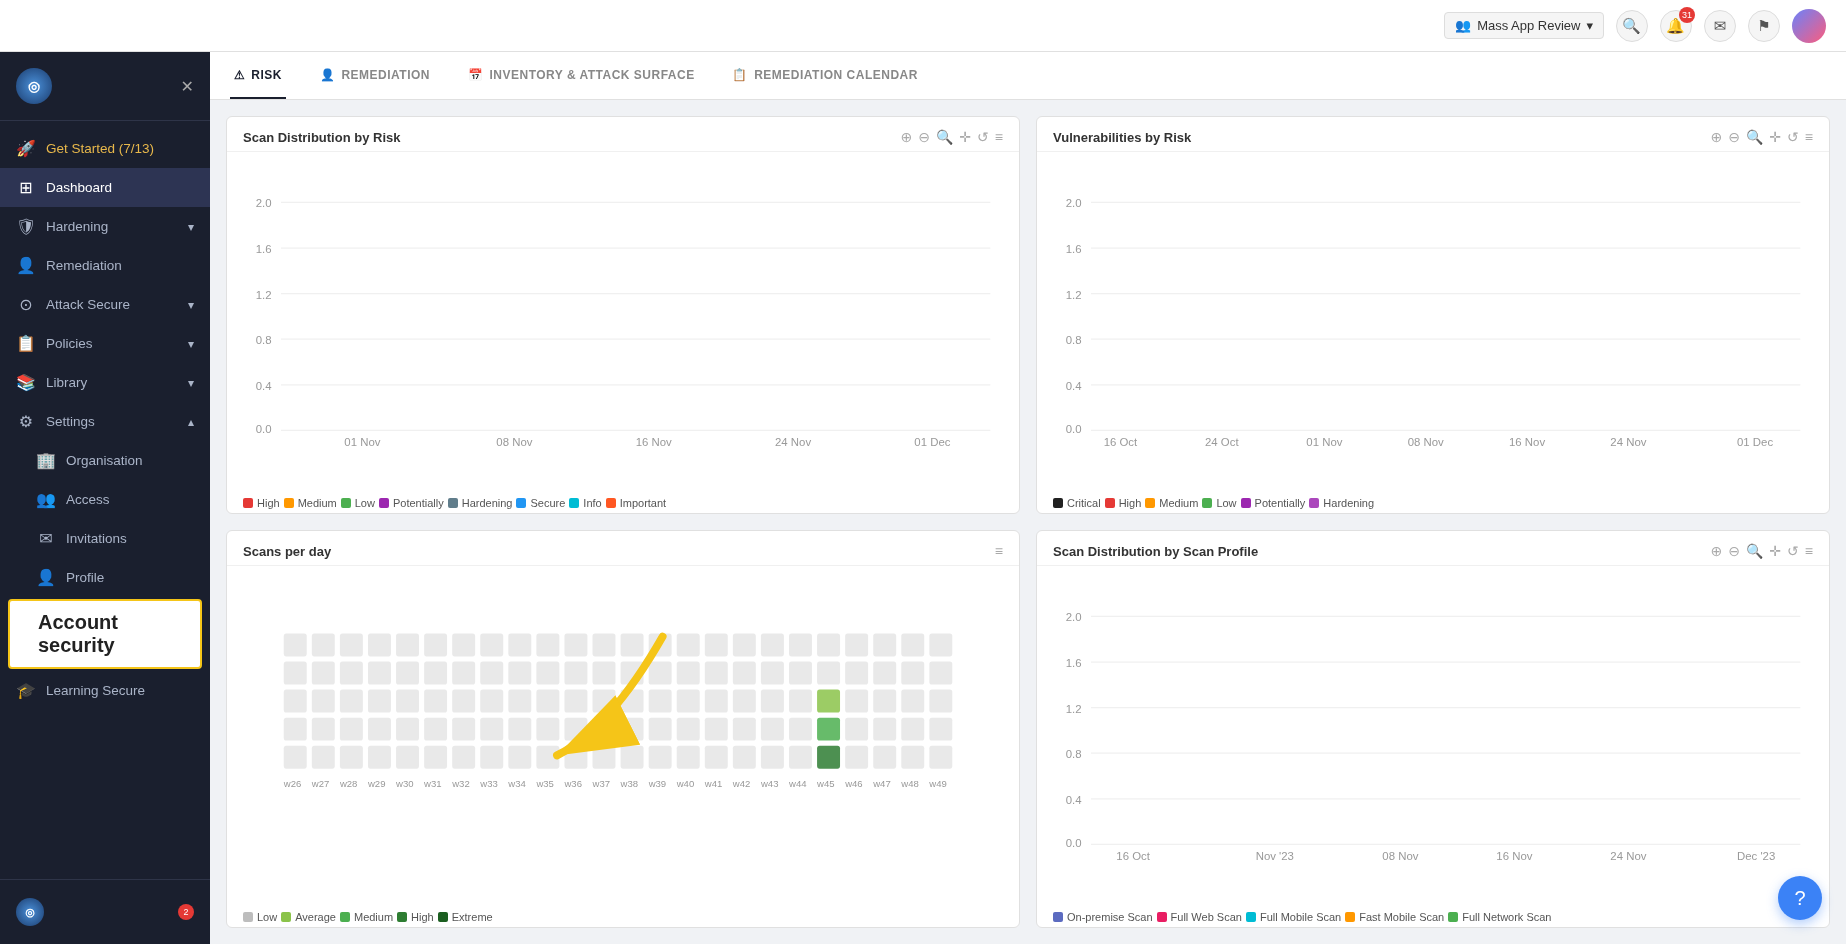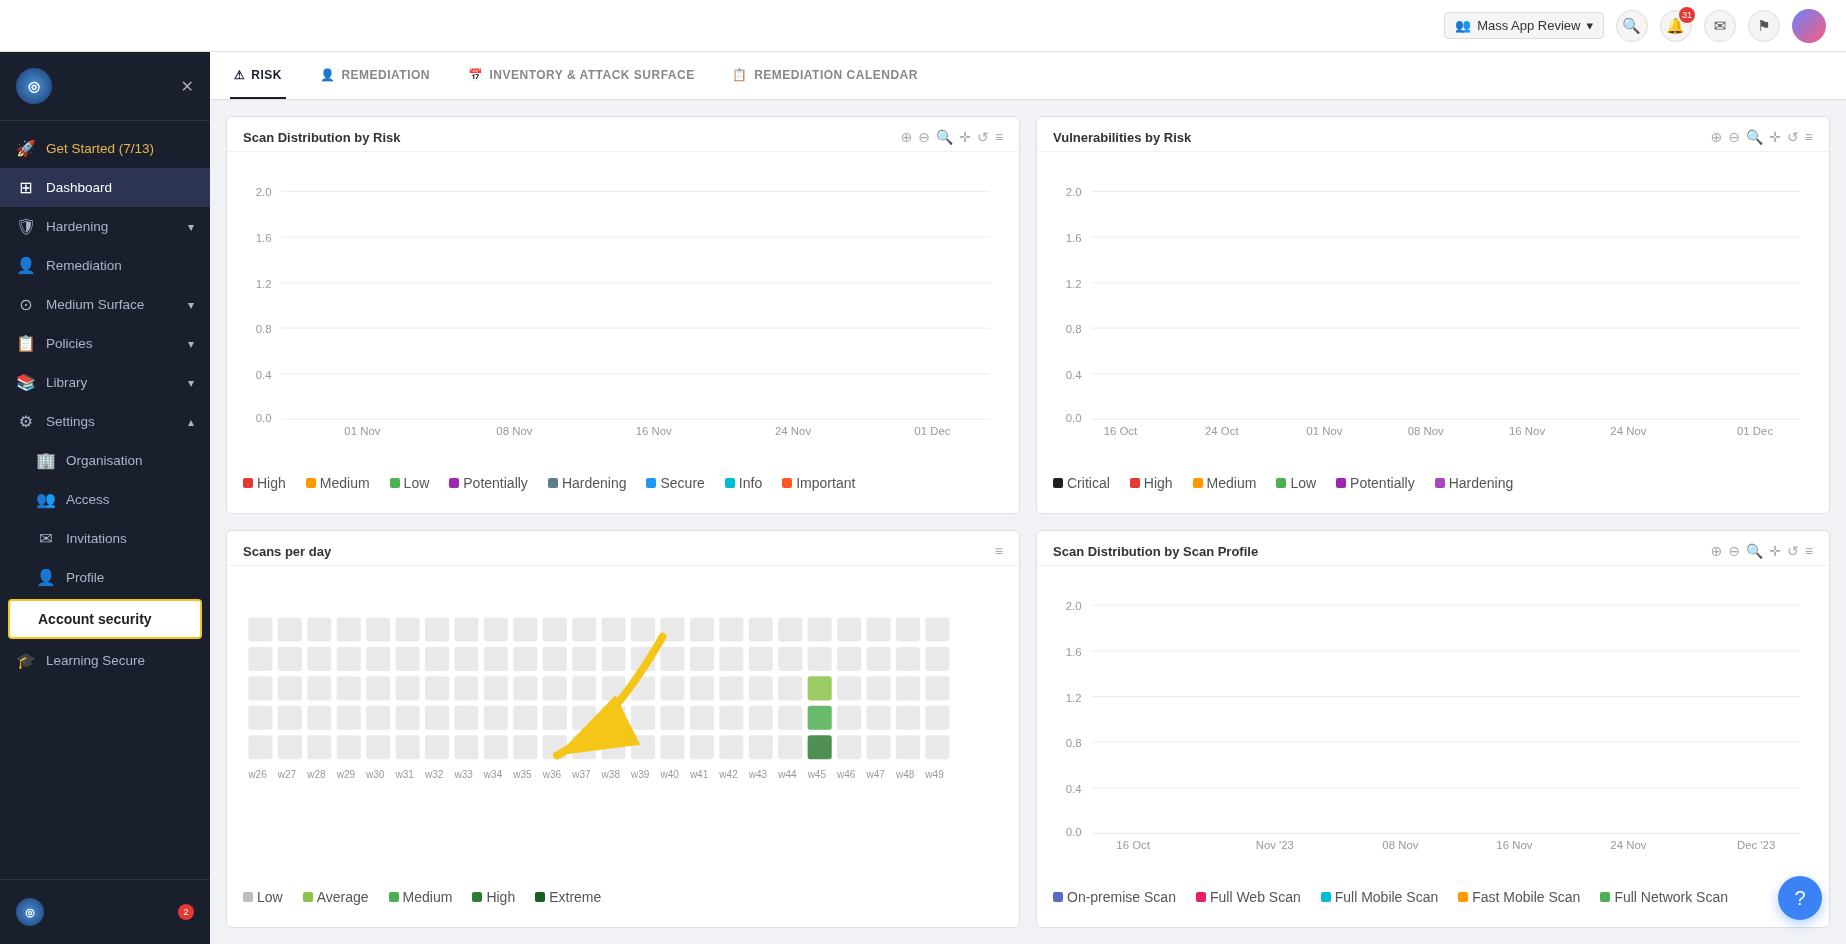--- a/index.html
+++ b/index.html
@@ -162,23 +162,23 @@
       flex: 1;
       position: relative;
       padding: 8px 16px;
     }
 
     
     .chart-svg { width: 100%; height: 100%; }
 
     
     .chart-legend {
-      display: flex; flex-wrap: wrap; gap: 20px;
-      padding: 6px 16px 22px;
-      font-size: 14px; color: #555;
+      display: flex; flex-wrap: wrap; gap: 4px;
+      padding: 6px 16px 4px;
+      font-size: 11px; color: #555;
     }
     .legend-item { display: flex; align-items: center; gap: 4px; }
     .legend-dot { width: 10px; height: 10px; border-radius: 2px; flex-shrink: 0; }
 
     
     .help-btn {
       position: fixed;
       bottom: 24px;
       right: 24px;
       width: 44px; height: 44px;
@@ -242,21 +242,21 @@
         <span class="arrow">▾</span>
       </div>
 
       <div class="sidebar-item">
         <span class="icon">👤</span>
         <span>Remediation</span>
       </div>
 
       <div class="sidebar-item">
         <span class="icon">⊙</span>
-        <span>Medium Surface</span>
+        <span>Attack Secure</span>
         <span class="arrow">▾</span>
       </div>
 
       <div class="sidebar-item">
         <span class="icon">📋</span>
         <span>Policies</span>
         <span class="arrow">▾</span>
       </div>
 
       <div class="sidebar-item">
@@ -285,21 +285,21 @@
         <span class="icon">✉</span>
         <span>Invitations</span>
       </div>
 
       <div class="sidebar-item" style="padding-left:36px;">
         <span class="icon">👤</span>
         <span>Profile</span>
       </div>
 
       <div class="sidebar-item account-security-highlight" style="padding-left:28px;">
-        <span style="font-size:14px; font-weight:600;">Account security</span>
+        <span style="font-size:20px; font-weight:600;">Account security</span>
       </div>
 
       <div class="sidebar-item">
         <span class="icon">🎓</span>
         <span>Learning Secure</span>
       </div>
 
     </nav>
 
     <div class="sidebar-bottom">
@@ -468,21 +468,21 @@
         </div>
       </div>
 
       <div class="chart-card" style="position:relative;">
         <div class="chart-header">
           <span class="chart-title">Scans per day</span>
           <div class="chart-controls">
             <span>≡</span>
           </div>
         </div>
-        <div class="chart-body" style="padding:8px;">
+        <div class="chart-body" style="padding:8px;margin-left:36px;">
           <svg class="chart-svg" viewBox="0 0 580 180">
 
             <g id="heatmap">
 
               <rect x="10" y="10" width="18" height="18" rx="2" fill="#e0e0e0" opacity="0.7"></rect>
               <rect x="32" y="10" width="18" height="18" rx="2" fill="#e0e0e0" opacity="0.7"></rect>
               <rect x="54" y="10" width="18" height="18" rx="2" fill="#e0e0e0" opacity="0.7"></rect>
               <rect x="76" y="10" width="18" height="18" rx="2" fill="#e0e0e0" opacity="0.7"></rect>
               <rect x="98" y="10" width="18" height="18" rx="2" fill="#e0e0e0" opacity="0.7"></rect>
               <rect x="120" y="10" width="18" height="18" rx="2" fill="#e0e0e0" opacity="0.7"></rect>

